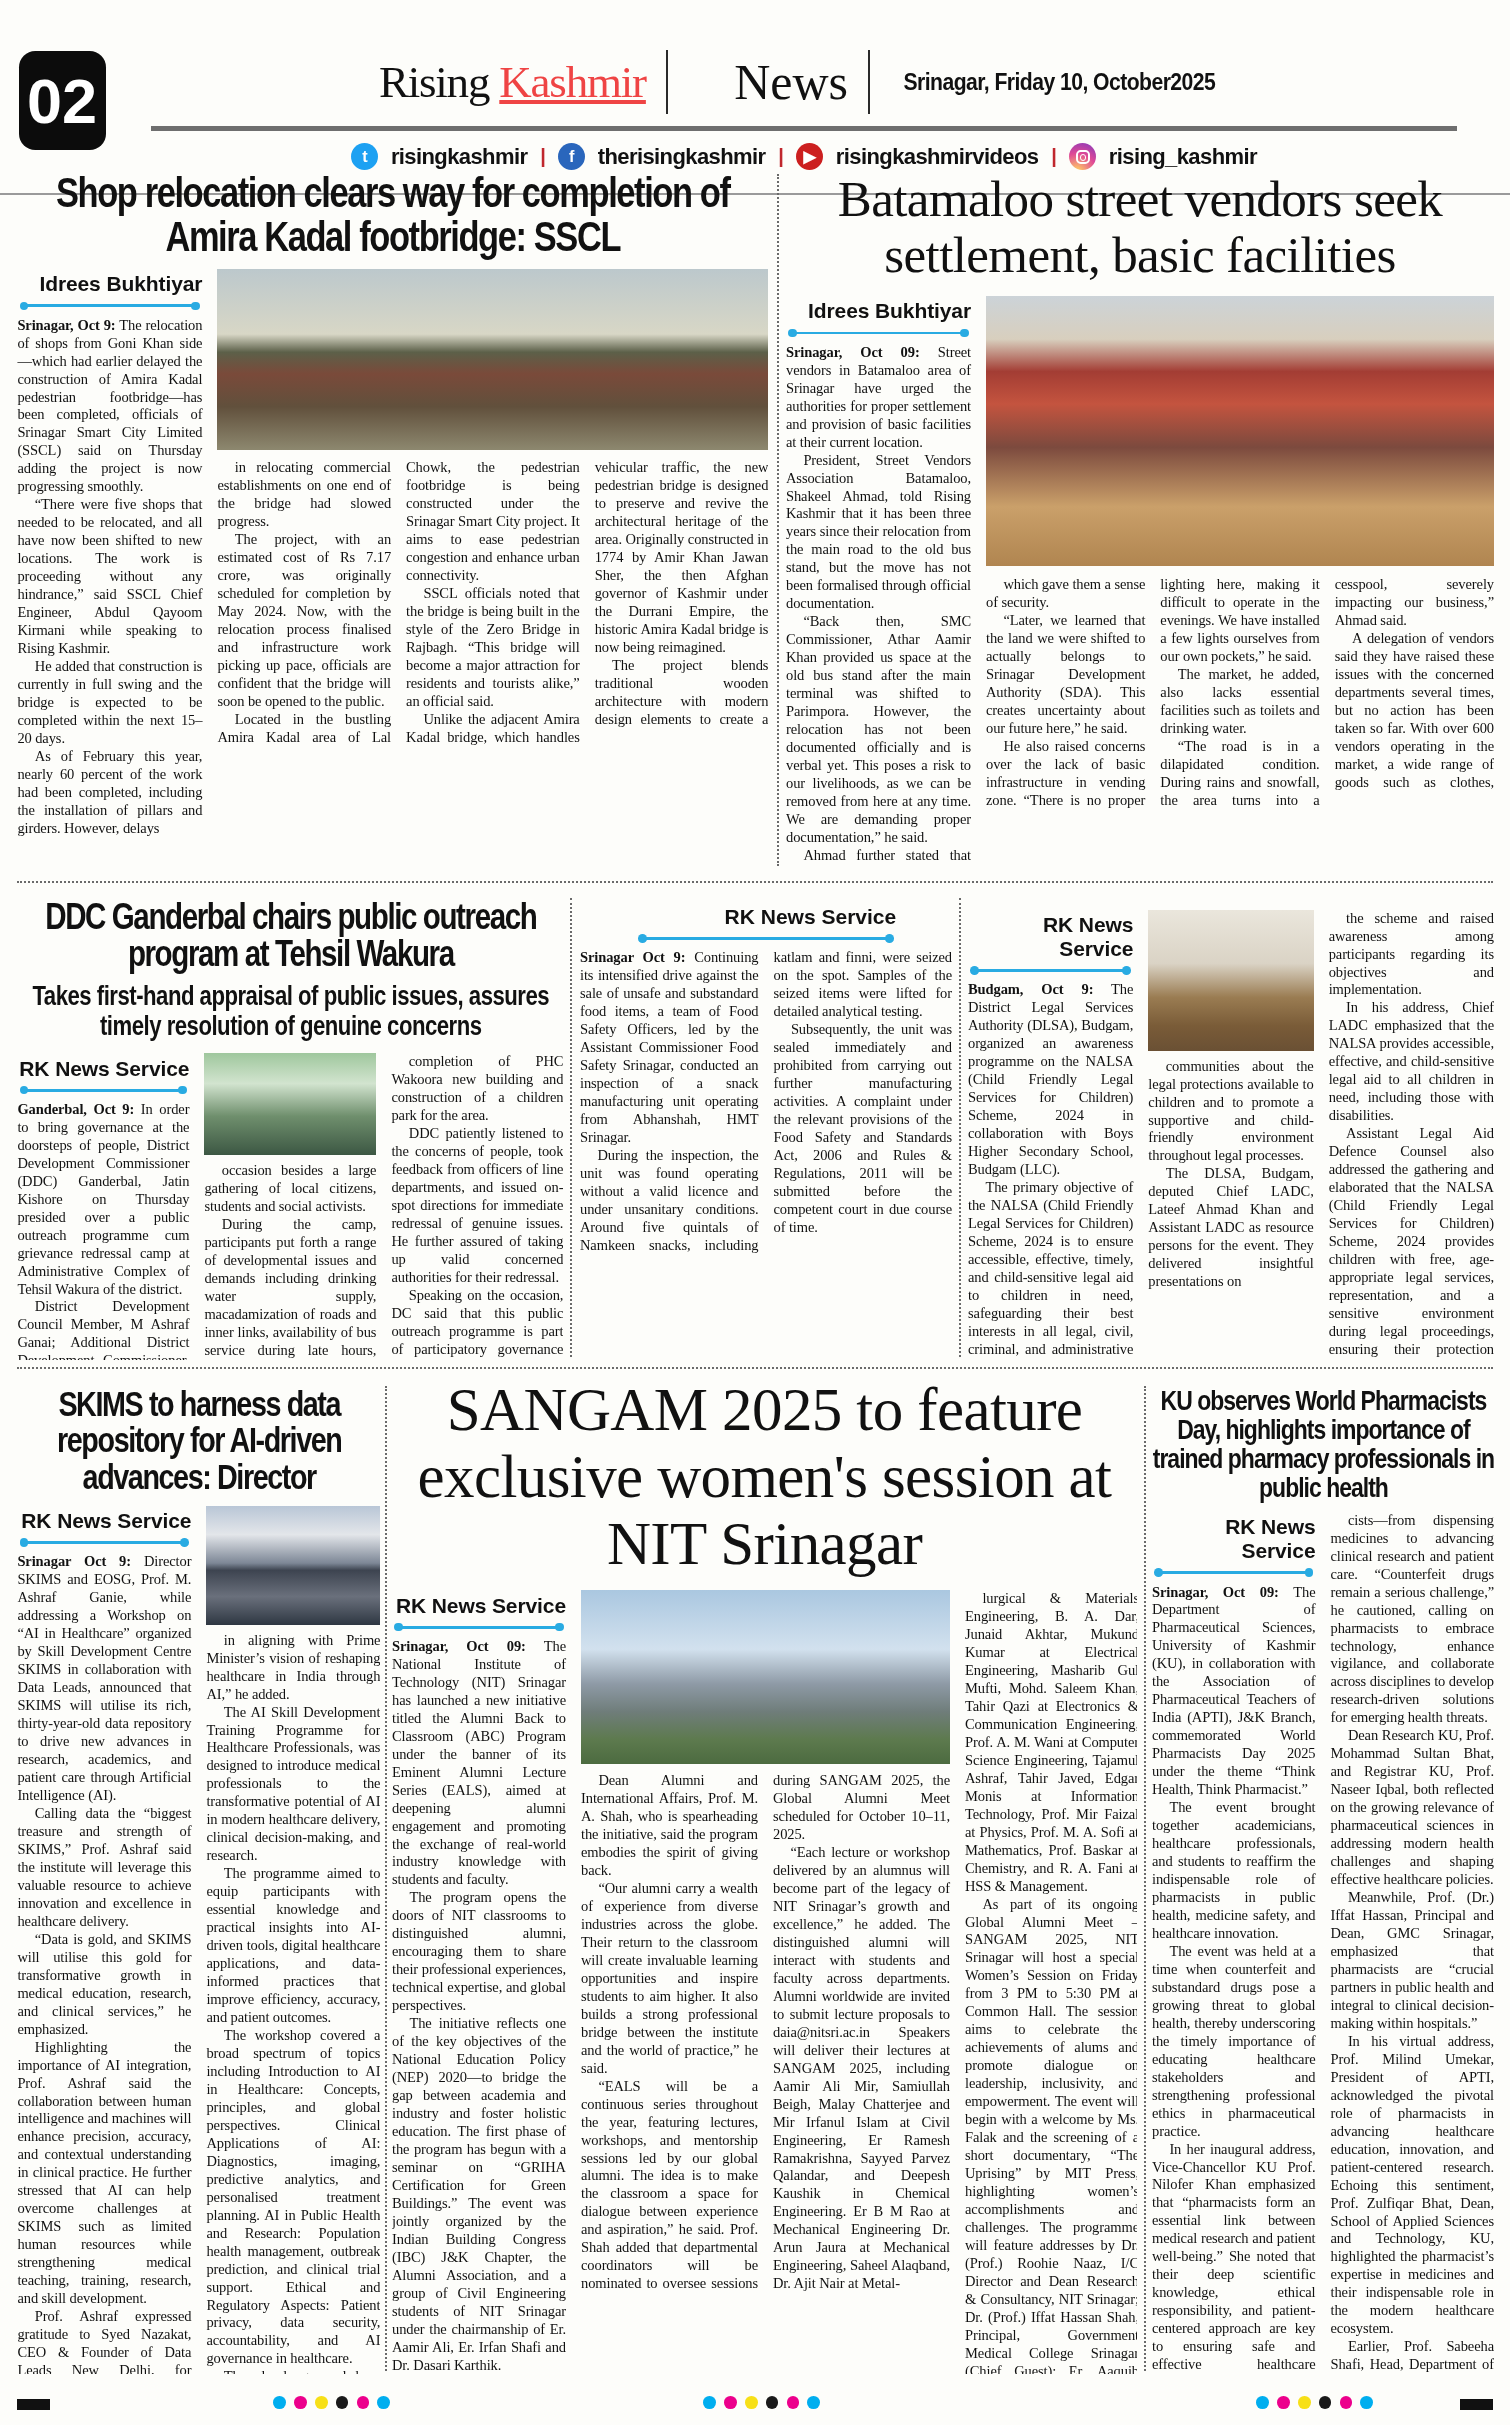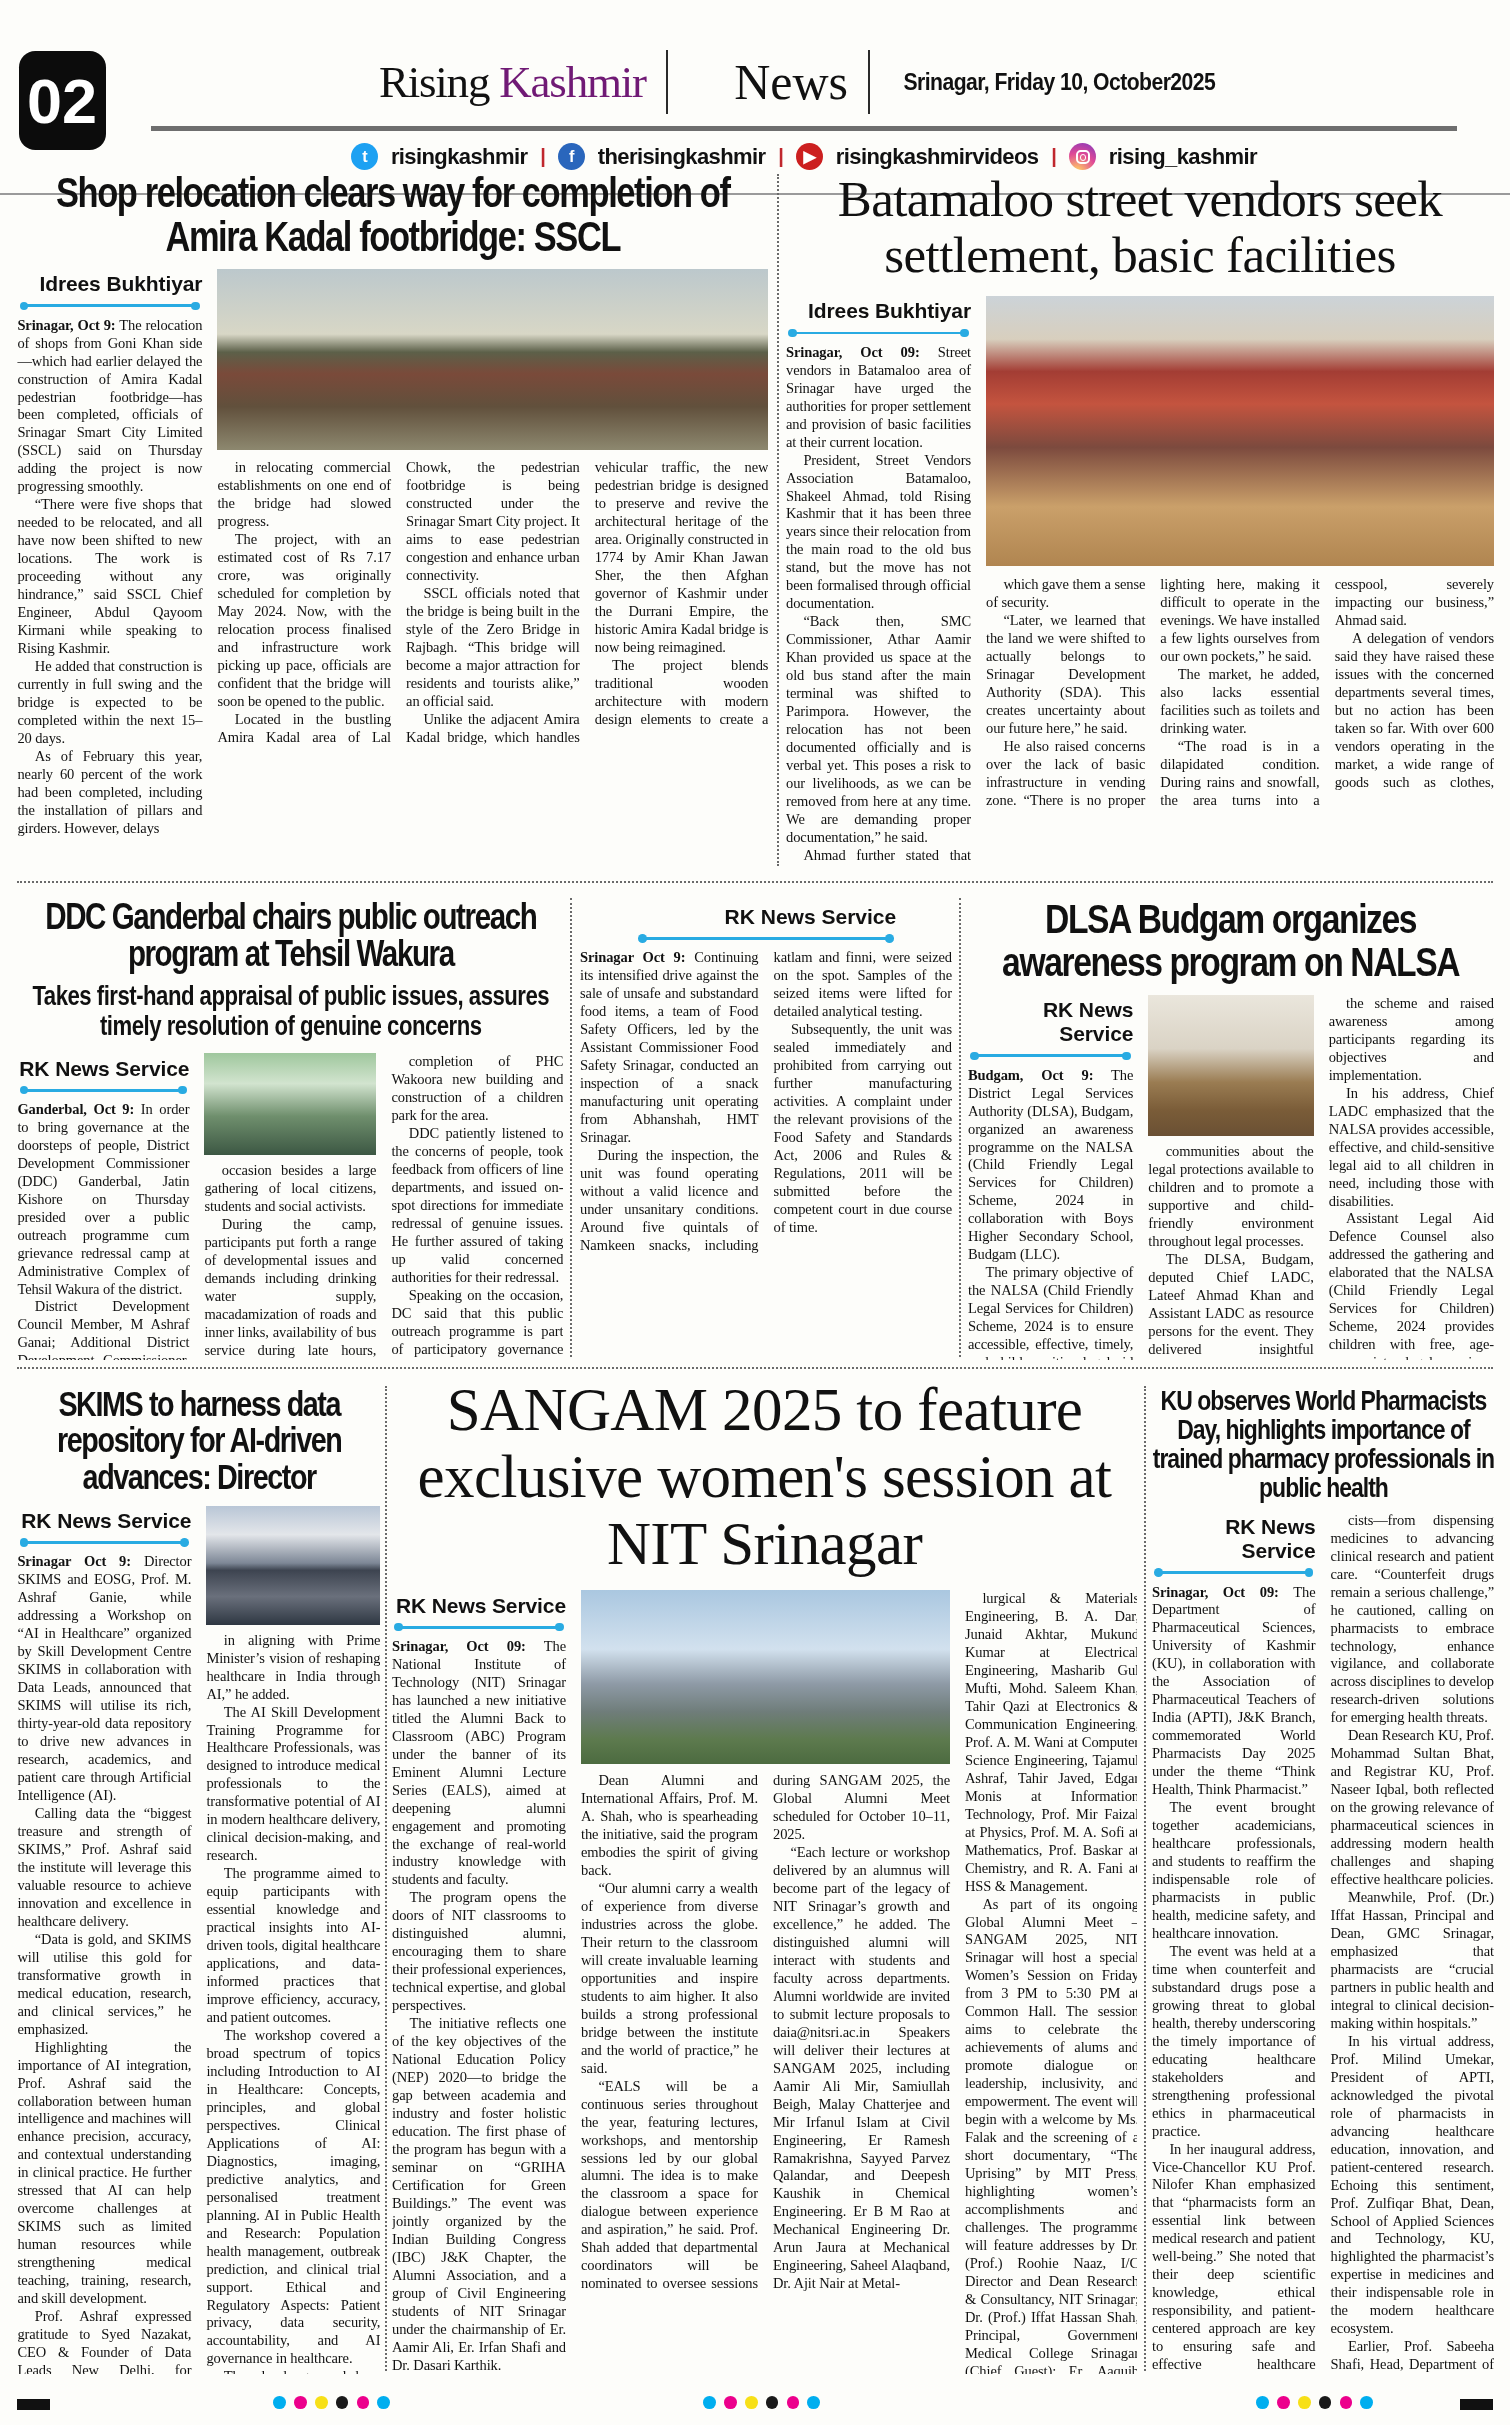--- a/index.html
+++ b/index.html
@@ -12,21 +12,21 @@
   
   .page-badge {
     position:absolute; left:18.6px; top:51px; width:87px; height:99px;
     background:#0c0c0c; border-radius:16.3px; color:#fff;
     display:flex; align-items:center; justify-content:center;
     font:700 63px "Liberation Sans", sans-serif;
   }
   .masthead { position:absolute; left:116px; top:47px; width:1376px; }
   .mast-row { display:flex; align-items:center; justify-content:center; gap:20px; height:70px; }
   .logo { font-family:"Liberation Serif", serif; font-size:45px; letter-spacing:-1.2px; white-space:nowrap; }
-  .logo .k { color:#701a75; }
+  .logo .k { color:#ef4444;text-decoration:underline; }
   .vbar { width:2.3px; height:64px; background:#2a2a2a; }
   .section-name { font-family:"Liberation Serif", serif; font-size:50px; white-space:nowrap;margin-left:46px; }
   .edition-date { font:700 23px "Liberation Sans", sans-serif; letter-spacing:-0.6px; white-space:nowrap; transform:scaleX(.92); }
   .thick-rule { height:5.2px; background:#6e6e6e; margin:9.3px 35px 0 35px; }
   .social-row { display:flex; align-items:center; justify-content:center; gap:12.8px; margin-top:11.6px;
     font:700 22px "Liberation Sans", sans-serif; letter-spacing:-0.6px;}
   .s-icon { width:27px; height:27px; border-radius:50%; color:#fff; display:inline-flex; align-items:center; justify-content:center;
     font:700 16.3px "Liberation Sans", sans-serif; flex:0 0 auto;}
   .s-sep { color:#c0272d; font-weight:700; font-size:20px; }
   .tw { background:#1da1f2; } .fb { background:#2a66bc; } .yt { background:#cc1f1f; }
@@ -254,23 +254,20 @@
     <div class="bodytext cols2">
       <p class="lead"><strong>Srinagar Oct 9:</strong> <span>Continuing its intensified drive against the sale of unsafe and substandard food items, a team of Food Safety Officers, led by the Assistant Commissioner Food Safety Srinagar, conducted an inspection of a snack manufacturing unit operating from Abhanshah, HMT Srinagar.</span></p>
       <div>
           <p>During the inspection, the unit was found operating without a valid licence and under unsanitary conditions. Around five quintals of Namkeen snacks, including katlam and finni, were seized on the spot. Samples of the seized items were lifted for detailed analytical testing.</p>
           <p>Subsequently, the unit was sealed immediately and prohibited from carrying out further manufacturing activities. A complaint under the relevant provisions of the Food Safety and Standards Act, 2006 and Rules &amp; Regulations, 2011 will be submitted before the competent court in due course of time.</p>
         </div>
     </div>
   </div>
 
   <div class="article" id="a-dlsa">
-    <h2 class="hl-sans">
-        <span class="condense">DLSA Budgam organizes awareness program on NALSA</span>
-      </h2>
     <div class="split">
       <div class="bodytext">
         <div class="byline">RK News Service</div>
         <div class="brule"></div>
         <p class="lead"><strong>Budgam, Oct 9:</strong> <span>The District Legal Services Authority (DLSA), Budgam, organized an awareness programme on the NALSA (Child Friendly Legal Services for Children) Scheme, 2024 in collaboration with Boys Higher Secondary School, Budgam (LLC).</span></p>
         <div>
             <p>The primary objective of the NALSA (Child Friendly Legal Services for Children) Scheme, 2024 is to ensure accessible, effective, timely, and child-sensitive legal aid to children in need, safeguarding their best interests in all legal, civil, criminal, and administrative proceedings. The scheme also aims to educate</p>
           </div>
       </div>
       <div class="bodytext">

